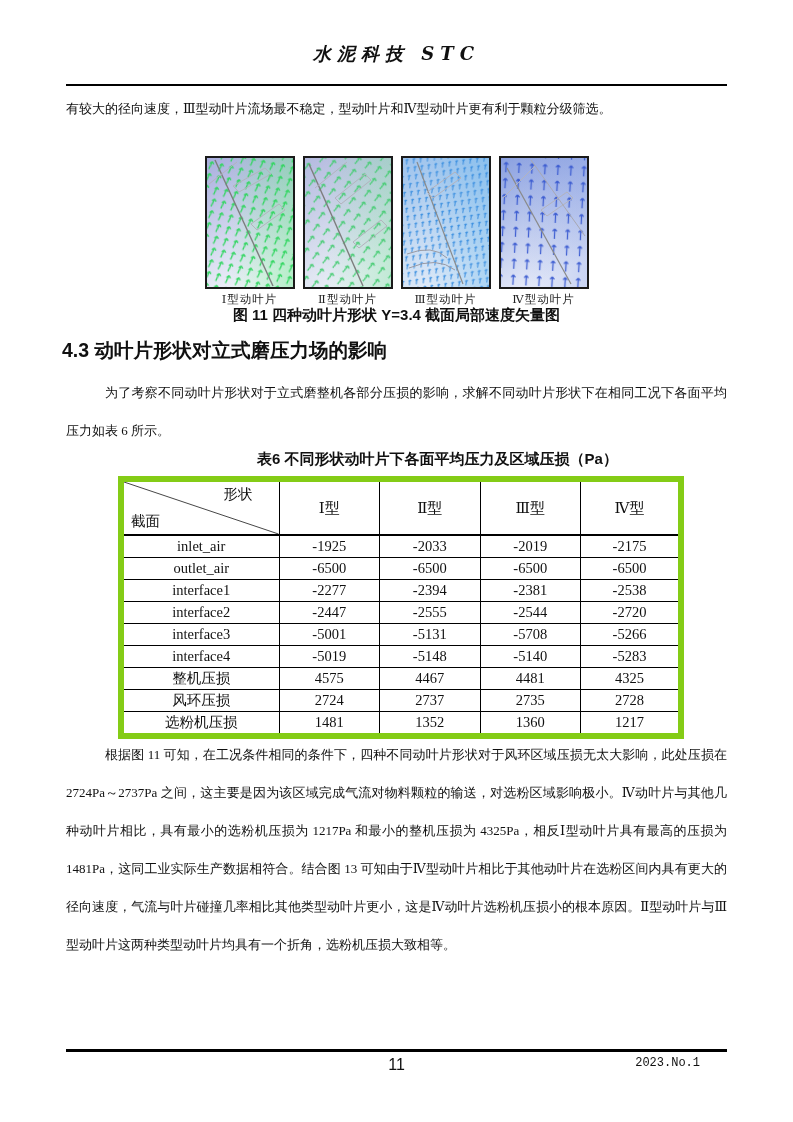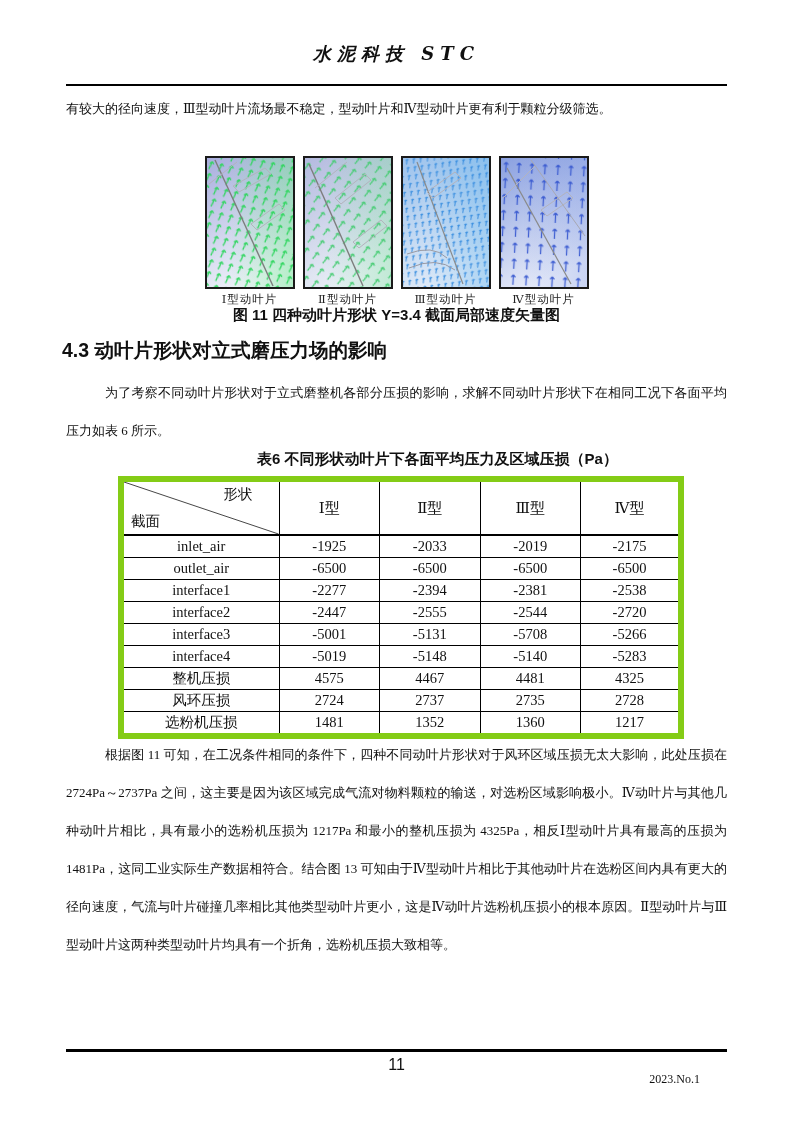--- a/index.html
+++ b/index.html
@@ -67,21 +67,21 @@
   .corner-top { position:absolute; top:3px; right:26px; font-size:14.5px; }
   .corner-bottom { position:absolute; bottom:3px; left:7px; font-size:14.5px; }
 
   .footer-rule { position:absolute; top:1049px; left:66px; width:661px; height:3px; background:#000; }
   .footer-page {
     position:absolute; top:1056px; left:0; width:100%; text-align:center;
     font-family:"Liberation Sans","DejaVu Sans",sans-serif; font-size:16px;
   }
   .footer-issue {
     position:absolute; top:1056px; right:93px;
-    font-family:Liberation Serif, serif; font-size:12px;margin-top:16px;
+    font-family:Liberation Mono, monospace; font-size:12px;
   }
 </style>
 </head>
 <body>
 
 <div class="page">
 
   <div class="journal-title">水泥科技 STC</div>
   <div class="header-rule"></div>
 

